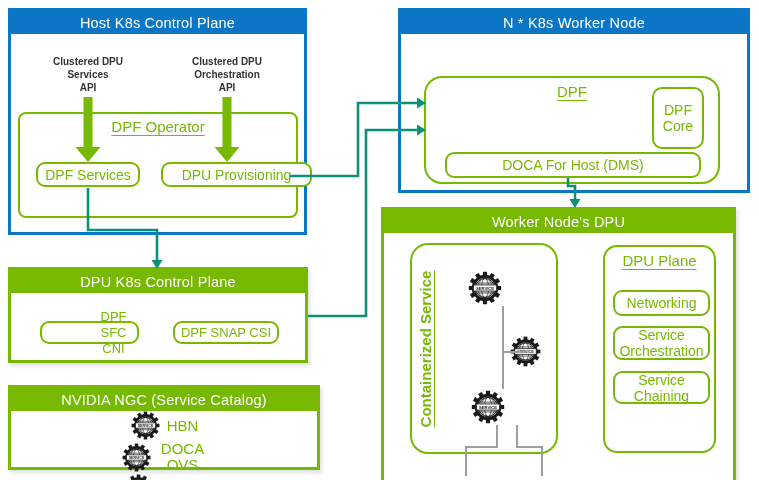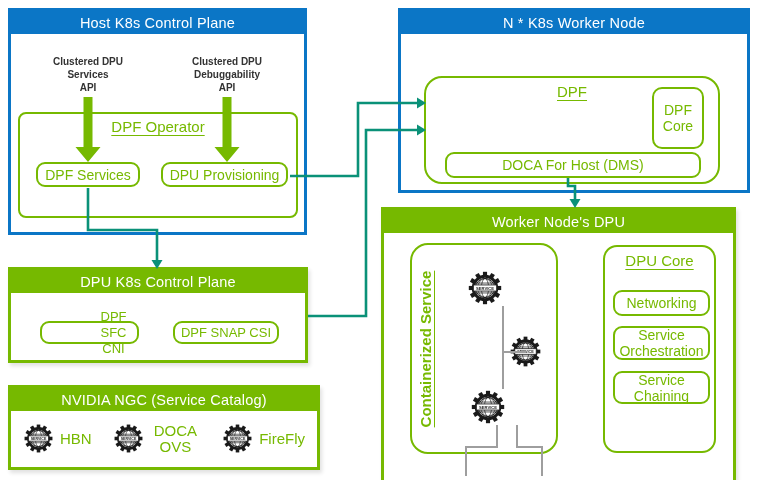--- a/index.html
+++ b/index.html
@@ -26,21 +26,21 @@
 
   .api-label{position:absolute;width:120px;text-align:center;color:var(--ink);
     font-weight:bold;font-size:10px;line-height:13px;}
   .api-label span{display:block;}
 
   .rot-title{position:absolute;width:200px;height:22px;transform:rotate(-90deg);
     text-align:center;color:var(--green);font-weight:bold;font-size:15px;white-space:nowrap;}
 
   .gear{position:absolute;}
   .ngc-body{position:absolute;left:0;right:0;top:22px;bottom:0;display:flex;
-    align-items:center;justify-content:space-between;padding:0 12px;}
+    align-items:center;justify-content:space-between;padding:0 12px;flex-direction:column;}
   .ngc-item{display:flex;align-items:center;gap:6px;}
   .ngc-label{color:var(--green);font-size:15px;line-height:16px;text-align:center;}
   .ngc-label.wrap{width:50px;}
 
   svg.overlay{position:absolute;left:0;top:0;width:759px;height:480px;z-index:30;pointer-events:none;}
 </style>
 </head>
 <body>
 
 <div id="canvas">
@@ -76,30 +76,30 @@
   <div class="panel blue" style="left:8px;top:8px;width:299px;height:227px;">
     <div class="panel-header blue">Host K8s Control Plane</div>
 
     <div class="api-label" style="left:17px;top:44px;">
       <span>Clustered DPU</span>
       <span>Services</span>
       <span>API</span>
     </div>
     <div class="api-label" style="left:156px;top:44px;">
       <span>Clustered DPU</span>
-      <span>Debuggability</span>
+      <span>Orchestration</span>
       <span>API</span>
     </div>
 
     <div class="rbox" style="left:7px;top:101px;width:280px;height:106px;border-radius:8px;">
       <div class="gtitle" style="top:4px;">
         <u>DPF Operator</u>
       </div>
       <div class="rbox chip" style="left:16px;top:48px;width:104px;height:25px;">DPF Services</div>
-      <div class="rbox chip" style="left:141px;top:48px;width:127px;height:25px;">DPU Provisioning</div>
+      <div class="rbox chip" style="left:141px;top:48px;width:151px;height:25px;">DPU Provisioning</div>
     </div>
   </div>
 
   <div class="panel blue" style="left:398px;top:8px;width:352px;height:185px;">
     <div class="panel-header blue">N * K8s Worker Node</div>
 
     <div class="rbox" style="left:23px;top:65px;width:296px;height:108px;border-radius:18px;">
       <div class="gtitle" style="top:5px;">
         <u>DPF</u>
       </div>
@@ -121,21 +121,21 @@
       <svg class="gear" style="left:97px;top:90px;" width="33" height="33" viewBox="0 0 40 40">
           <use href="#gear-def" xlink:href="#gear-def"></use>
         </svg>
       <svg class="gear" style="left:58px;top:144px;" width="36" height="36" viewBox="0 0 40 40">
           <use href="#gear-def" xlink:href="#gear-def"></use>
         </svg>
     </div>
 
     <div class="rbox" style="left:219px;top:35px;width:113px;height:208px;border-radius:14px;">
       <div class="gtitle" style="top:5px;">
-        <u>DPU Core</u>
+        <u>DPU Plane</u>
       </div>
       <div class="rbox chip" style="left:8px;top:43px;width:97px;height:26px;">Networking</div>
       <div class="rbox chip" style="left:8px;top:79px;width:97px;height:34px;">Service Orchestration</div>
       <div class="rbox chip" style="left:8px;top:124px;width:97px;height:33px;">Service Chaining</div>
     </div>
   </div>
 
   <div class="panel green" style="left:8px;top:267px;width:300px;height:96px;">
     <div class="panel-header green">DPU K8s Control Plane</div>
     <div class="rbox chip" style="left:29px;top:51px;width:99px;height:23px;font-size:13px;padding-left:48px;">DPF SFC CNI</div>

